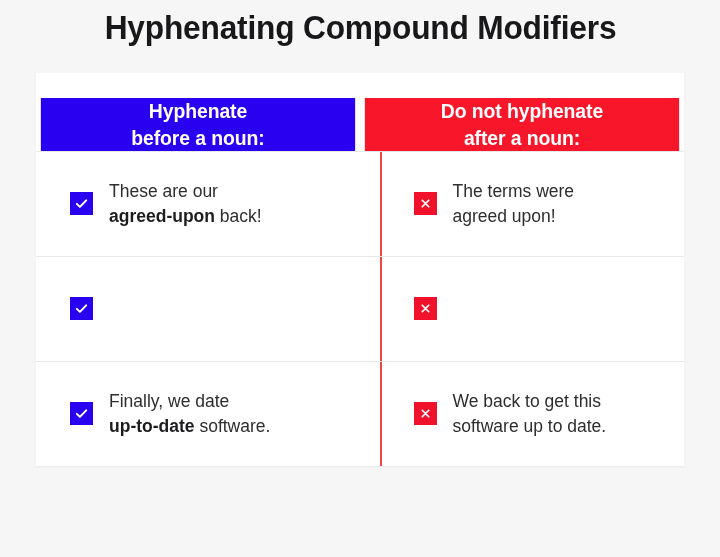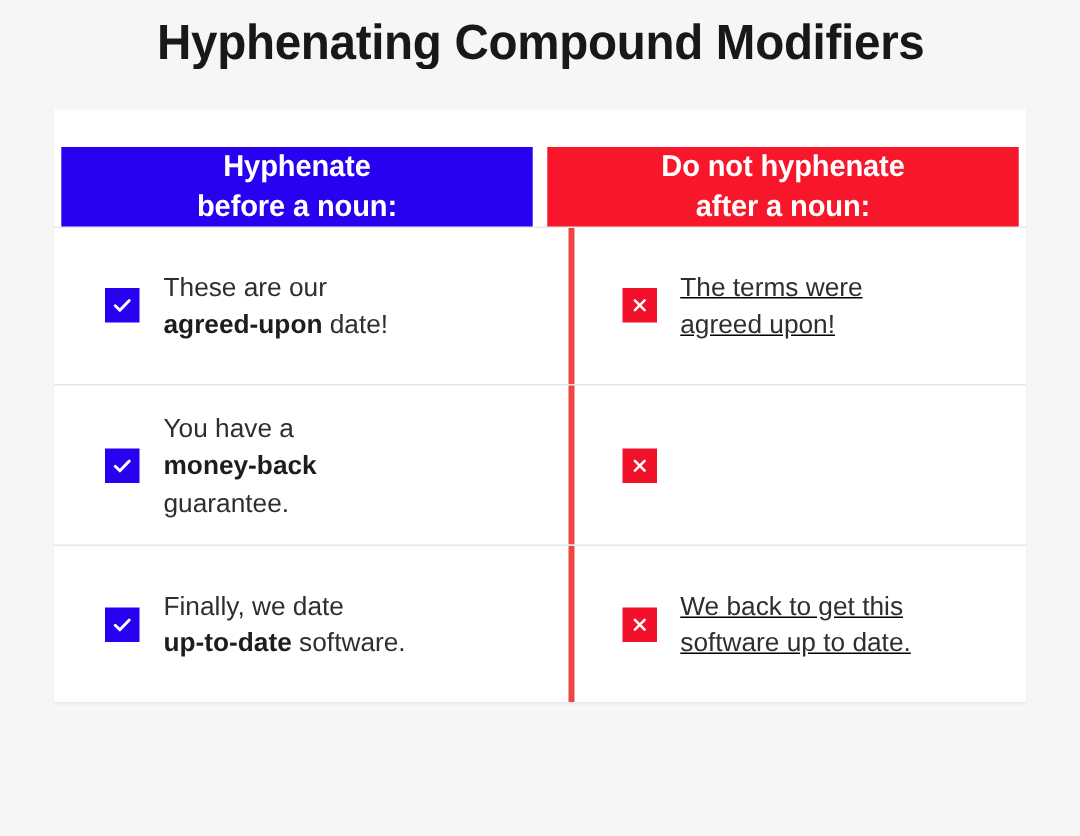--- a/index.html
+++ b/index.html
@@ -82,23 +82,22 @@
 
   .cell {
     flex: 1 1 0;
     display: flex;
     align-items: center;
     padding: 16px 14px 16px 34px;
     min-height: 104px;
   }
 
   .cell.right-col {
-    border-left: 4px solid #ef4444;
+    border-left: 2px solid #ef4444;
     padding-left: 32px;
-    text-decoration: underline;
   }
 
   .mark {
     flex: 0 0 auto;
     width: 23px;
     height: 23px;
     display: flex;
     align-items: center;
     justify-content: center;
     margin-right: 16px;
@@ -141,21 +140,21 @@
 
     <div class="body-row">
       <div class="cell left-col">
         <span class="mark check">
           <svg width="15" height="15" viewBox="0 0 16 16" aria-hidden="true">
             <path d="M3 8.4 L6.3 11.6 L13 4.6" fill="none" stroke="#ffffff" stroke-width="2.1" stroke-linecap="round" stroke-linejoin="round"></path>
           </svg>
         </span>
         <span class="cell-text">
             <span class="line"><span>These are our</span></span>
-            <span class="line"><span class="b">agreed-upon</span><span> date!</span></span>
+            <span class="line"><span class="b">agreed-upon</span><span> back!</span></span>
           </span>
       </div>
       <div class="cell right-col">
         <span class="mark cross">
           <svg width="13" height="13" viewBox="0 0 16 16" aria-hidden="true">
             <path d="M4 4 L12 12 M12 4 L4 12" fill="none" stroke="#ffffff" stroke-width="2.1" stroke-linecap="round"></path>
           </svg>
         </span>
         <span class="cell-text">
             <span class="line"><span>The terms were</span></span>
@@ -164,25 +163,20 @@
       </div>
     </div>
 
     <div class="body-row">
       <div class="cell left-col">
         <span class="mark check">
           <svg width="15" height="15" viewBox="0 0 16 16" aria-hidden="true">
             <path d="M3 8.4 L6.3 11.6 L13 4.6" fill="none" stroke="#ffffff" stroke-width="2.1" stroke-linecap="round" stroke-linejoin="round"></path>
           </svg>
         </span>
-        <span class="cell-text">
-            <span class="line"><span>You have a</span></span>
-            <span class="line"><span class="b">money-back</span></span>
-            <span class="line"><span>guarantee.</span></span>
-          </span>
       </div>
       <div class="cell right-col">
         <span class="mark cross">
           <svg width="13" height="13" viewBox="0 0 16 16" aria-hidden="true">
             <path d="M4 4 L12 12 M12 4 L4 12" fill="none" stroke="#ffffff" stroke-width="2.1" stroke-linecap="round"></path>
           </svg>
         </span>
       </div>
     </div>
 

